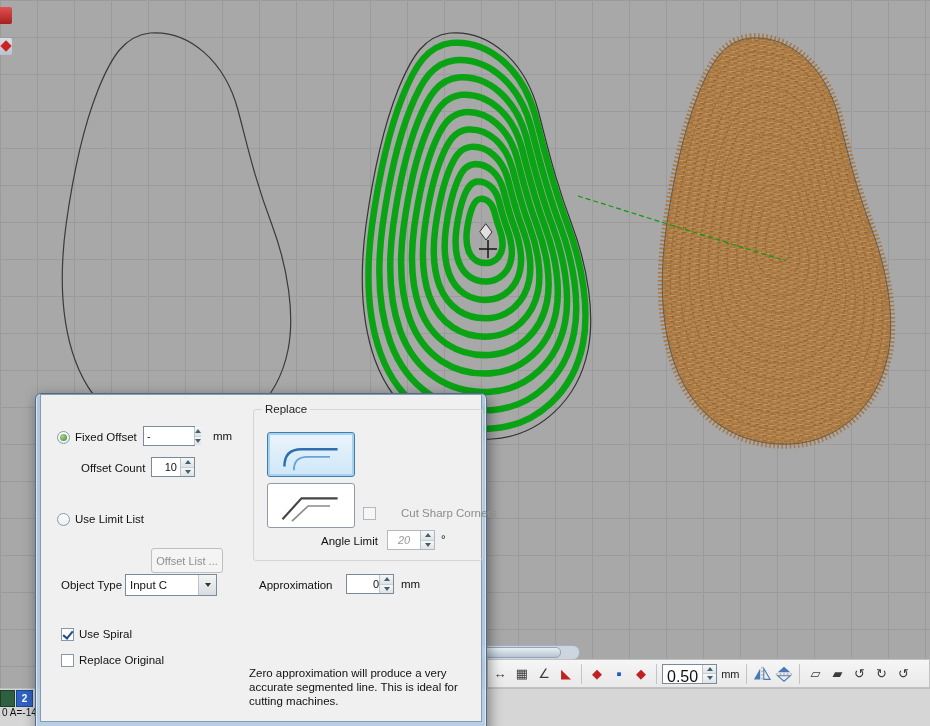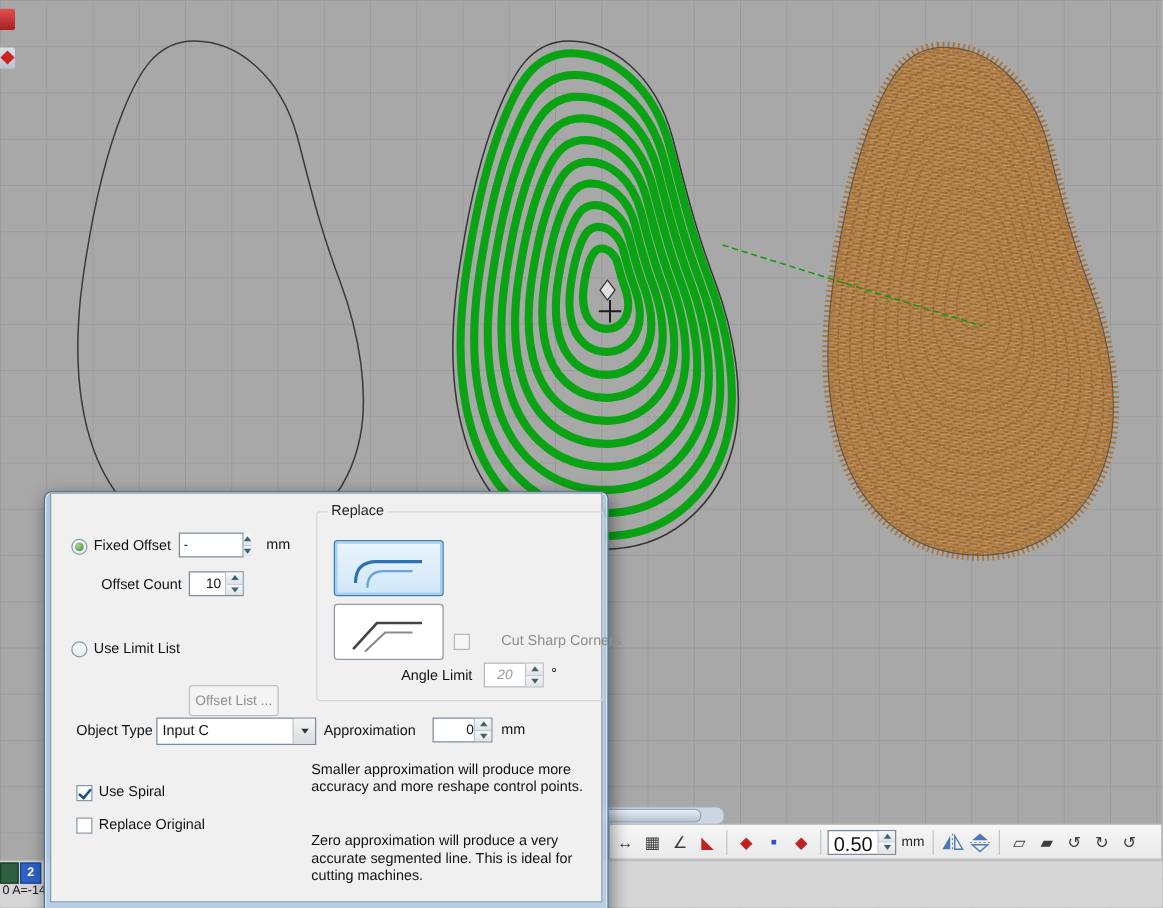--- a/index.html
+++ b/index.html
@@ -287,21 +287,21 @@
               <i class="tri-up"></i>
             </span>
           <span>
               <i class="tri-dn"></i>
             </span>
         </span>
       </span>
       <span class="lbl" style="left:400px;top:138px;">°</span>
 
       <span class="lbl" style="left:20px;top:184px;">Object Type</span>
-      <span class="combo" style="left:84px;top:179px;width:128px;">
+      <span class="combo" style="left:84px;top:179px;width:92px;">
         <span class="val">Input C</span>
         <span class="drop">
             <i class="tri-dn"></i>
           </span>
       </span>
 
       <span class="lbl" style="left:218px;top:184px;">Approximation</span>
       <span class="spin" style="left:305px;top:179px;width:48px;">
         <span class="val" style="text-align:right;margin-left:23px;">0.10</span>
         <span class="arrows">
@@ -313,19 +313,18 @@
             </span>
         </span>
       </span>
       <span class="lbl" style="left:360px;top:183px;">mm</span>
 
       <span class="chk on" style="left:20px;top:233px;"></span>
       <span class="lbl" style="left:38px;top:233px;">Use Spiral</span>
       <span class="chk" style="left:20px;top:259px;"></span>
       <span class="lbl" style="left:38px;top:259px;">Replace Original</span>
 
-      <div class="note" style="left:208px;top:214px;width:232px;">Smaller approximation will produce more accuracy and more reshape control points.</div>
       <div class="note" style="left:208px;top:271px;width:232px;">Zero approximation will produce a very accurate segmented line. This is ideal for cutting machines.</div>
 
     </div>
   </div>
 
 </div>
 
 </body></html>

